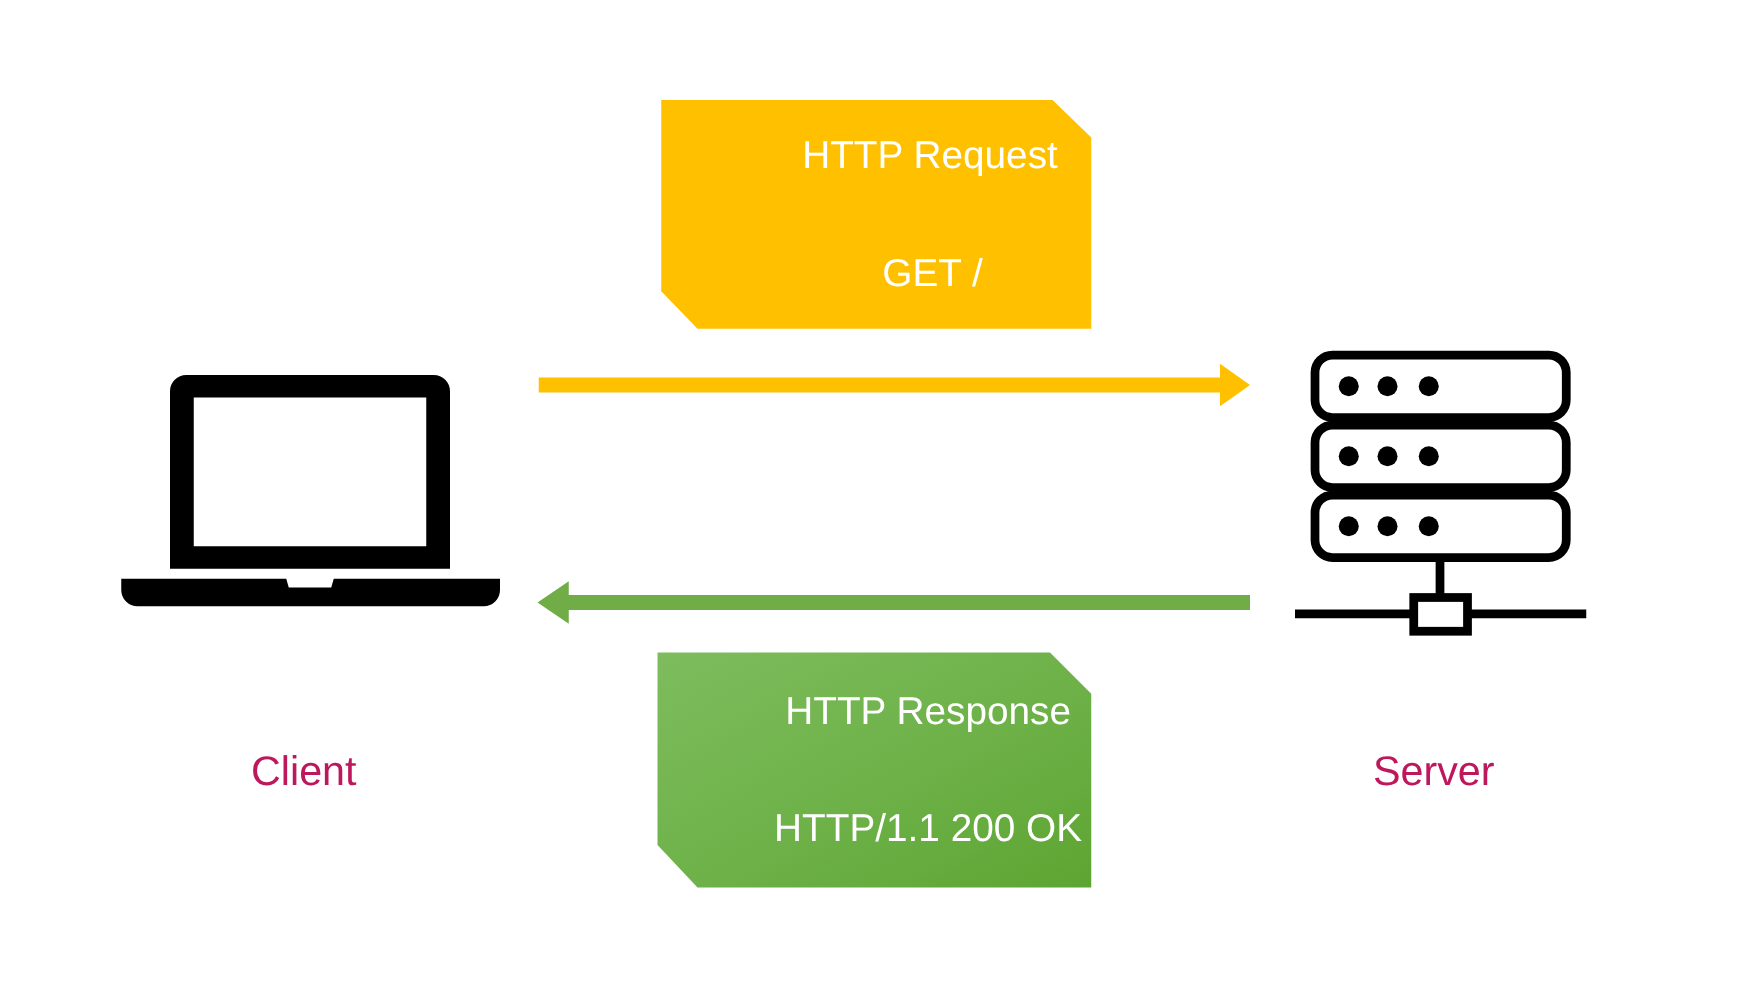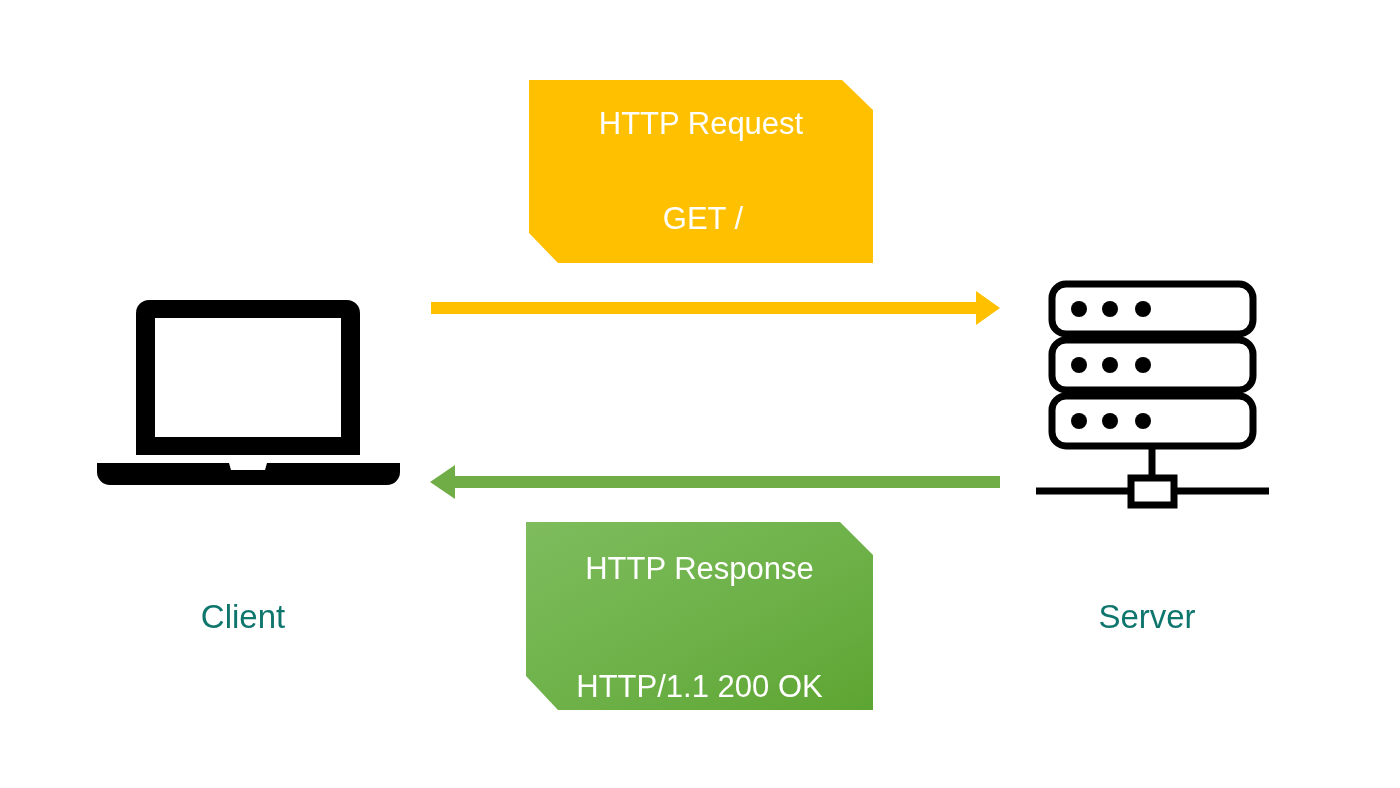--- a/index.html
+++ b/index.html
@@ -18,21 +18,21 @@
     position: absolute;
     left: 0;
     top: 0;
     width: 1400px;
     height: 788px;
   }
   .node-label {
     position: absolute;
     font-family: "Liberation Sans", sans-serif;
     font-size: 33px;
-    color: #0f766e;
+    color: #be185d;
     text-align: center;
     white-space: nowrap;
     line-height: 1;
   }
   #client-label {
     left: 93px;
     top: 600px;
     width: 300px;
   }
   #server-label {
@@ -42,25 +42,26 @@
     text-align: center;
   }
   .banner-text {
     position: absolute;
     font-family: "Liberation Sans", sans-serif;
     font-size: 31px;
     color: #ffffff;
     text-align: center;
     white-space: nowrap;
     line-height: 1;
+    padding-left: 43px;
   }
   #req-line1 { left: 529px; top: 108px; width: 344px; }
   #req-line2 { left: 529px; top: 203px; width: 348px; }
   #res-line1 { left: 526px; top: 553px; width: 347px; }
-  #res-line2 { left: 526px; top: 647px; width: 347px; margin-top: 24px; }
+  #res-line2 { left: 526px; top: 647px; width: 347px; }
 </style>
 </head>
 <body>
 
 <svg id="canvas" viewBox="0 0 1400 788" xmlns="http://www.w3.org/2000/svg">
 
   <defs>
     <linearGradient id="greenGrad" x1="0" y1="0" x2="1" y2="1">
       <stop offset="0%" stop-color="#7EBC5D"></stop>
       <stop offset="55%" stop-color="#6DB148"></stop>

